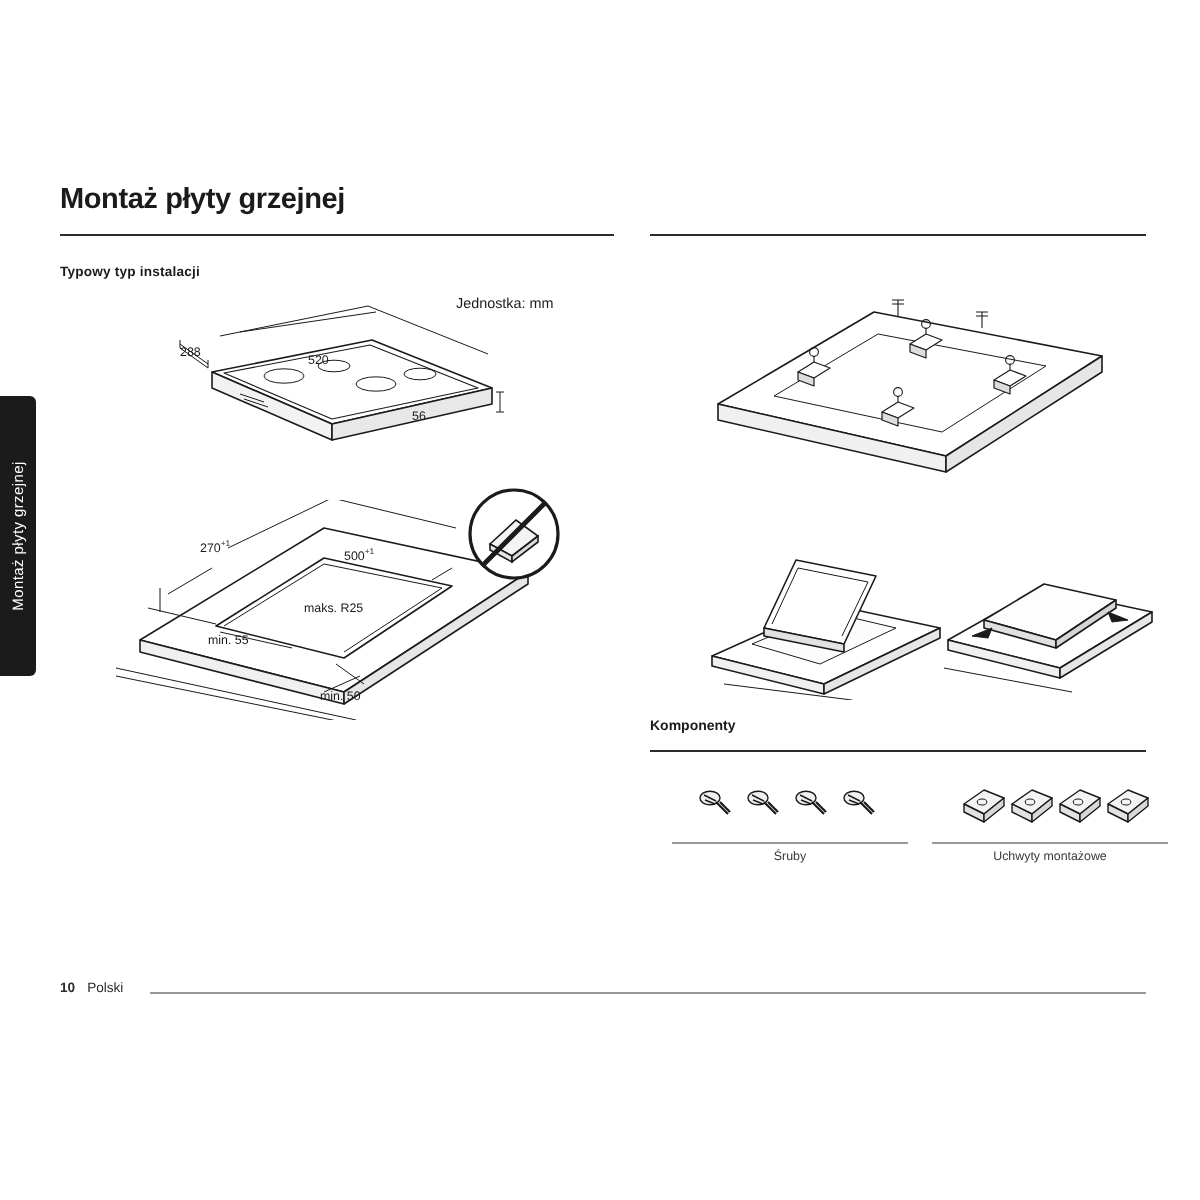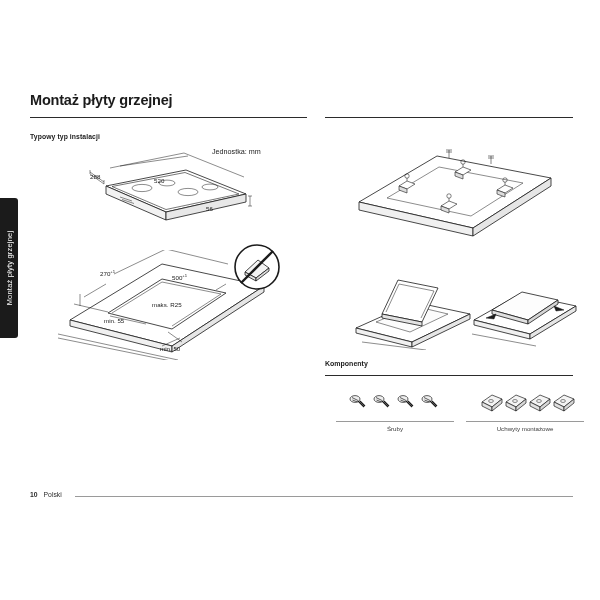--- a/index.html
+++ b/index.html
@@ -72,21 +72,21 @@
   .subtitle {
     position: absolute;
     left: 30px;
     top: 133px;
     font-size: 6.8px;
     font-weight: bold;
     letter-spacing: 0.1px;
   }
   .unit-label {
     position: absolute;
-    left: 212px;
+    left: 228px;
     top: 147px;
     font-size: 7.2px;
     text-align: right;
   }
 
   
   .comp-title {
     position: absolute;
     left: 325px;
     top: 360px;

